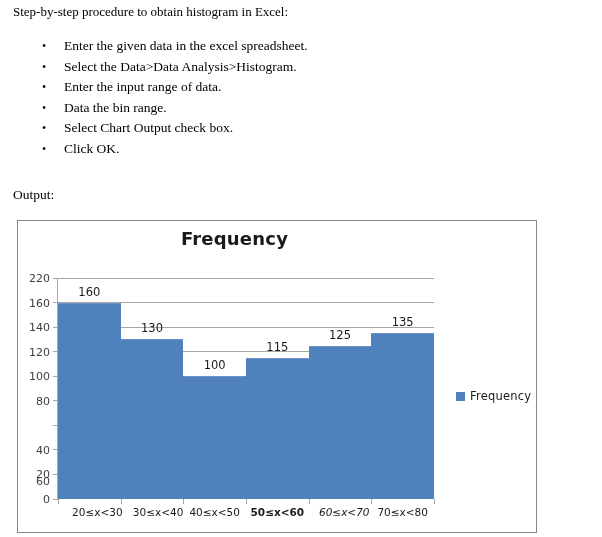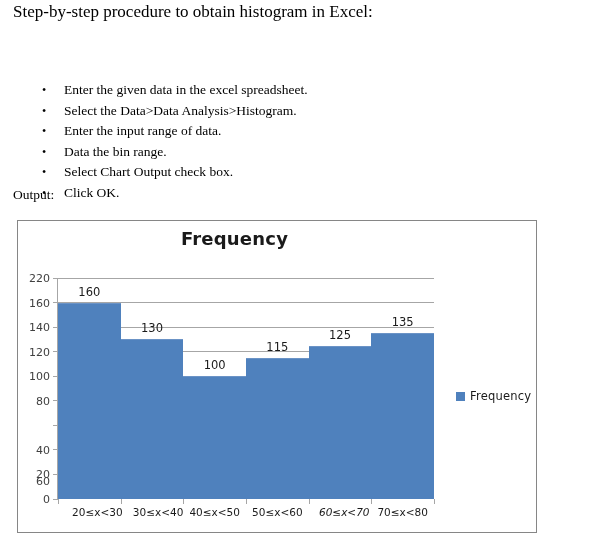--- a/index.html
+++ b/index.html
@@ -14,21 +14,21 @@
     font-family: "Liberation Serif", "DejaVu Serif", serif;
     color: #000000;
     overflow: hidden;
   }
 
   
   .doc-intro {
     position: absolute;
     left: 13px;
     top: 3px;
-    font-size: 17px;
+    font-size: 13px;
     line-height: 18px;
     white-space: nowrap;
     text-align: center;
   }
   .bullet-list {
     position: absolute;
     left: 13px;
     top: 36px;
     width: 420px;
   }
@@ -41,21 +41,20 @@
   .bullet-dot {
     width: 22px;
     flex: 0 0 22px;
     margin-left: 29px;
     font-size: 12px;
     line-height: 20.5px;
   }
   .bullet-text {
     white-space: nowrap;
     line-height: 20.5px;
-    margin-top: 44px;
   }
   .doc-output {
     position: absolute;
     left: 13px;
     top: 186px;
     font-size: 13.5px;
     line-height: 18px;
   }
 
   
@@ -271,21 +270,21 @@
         <div class="bar-top-edge"></div>
       </div>
       <div class="dlabel" style="left: 125.333px; width: 62.6667px; top: 82.2222px;">100</div>
       <div class="cat-tick" style="left: 125.333px;"></div>
       <div class="cat-label" style="left: 125.333px; width: 62.6667px; text-align: center;">40≤x&lt;50</div>
       <div class="bar" style="left: 188px; width: 62.6667px; height: 141.194px; background: rgb(79, 129, 189);">
         <div class="bar-top-edge"></div>
       </div>
       <div class="dlabel" style="left: 188px; width: 62.6667px; top: 63.8056px;">115</div>
       <div class="cat-tick" style="left: 188px;"></div>
-      <div class="cat-label" style="left: 188px; width: 62.6667px; text-align: center;">50≤x&lt;60</div>
+      <div class="cat-label" style="left: 188px; width: 62.6667px; text-align: center; font-weight: bold;">50≤x&lt;60</div>
       <div class="bar" style="left: 250.667px; width: 62.6667px; height: 153.472px; background: rgb(79, 129, 189);">
         <div class="bar-top-edge"></div>
       </div>
       <div class="dlabel" style="left: 250.667px; width: 62.6667px; top: 51.5278px;">125</div>
       <div class="cat-tick" style="left: 250.667px;"></div>
       <div class="cat-label" style="left: 261px; width: 62.6667px; text-align: left; font-style: italic;">60≤x&lt;70</div>
       <div class="bar" style="left: 313.333px; width: 62.6667px; height: 165.75px; background: rgb(79, 129, 189);">
         <div class="bar-top-edge"></div>
       </div>
       <div class="dlabel" style="left: 313.333px; width: 62.6667px; top: 39.25px;">135</div>

